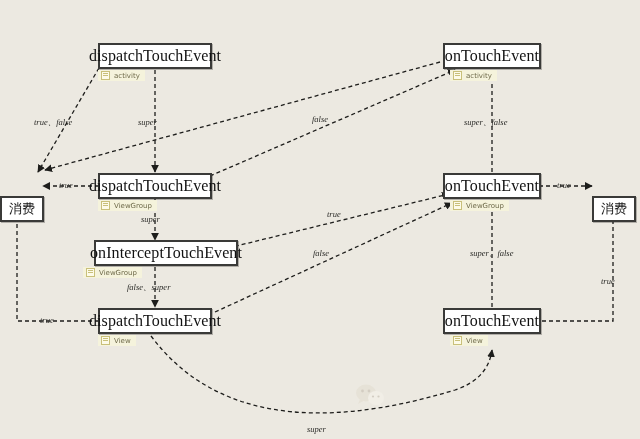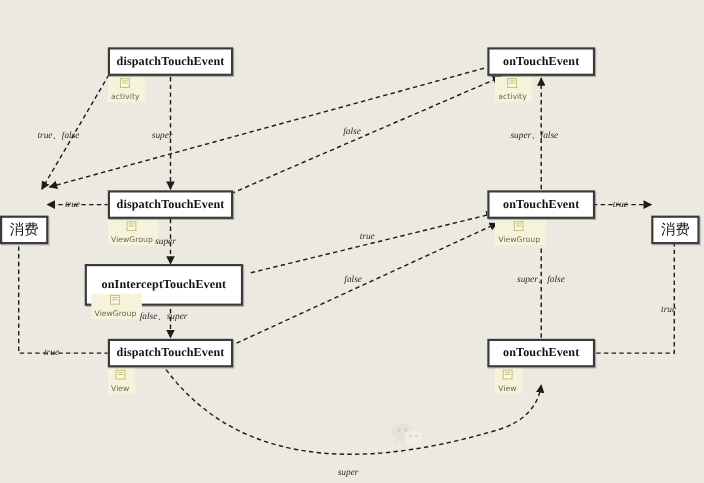--- a/index.html
+++ b/index.html
@@ -13,22 +13,22 @@
   #canvas{
     position:absolute;left:0;top:0;width:640px;height:439px;
   }
   .node{
     position:absolute;
     background:#ffffff;
     border:2px solid #3a3a38;
     box-shadow:1px 1px 0 rgba(0,0,0,0.25);
     display:flex;align-items:center;justify-content:center;
     font-family:"Liberation Serif", serif;
-    font-weight:bold;
-    font-size:11px;
+    font-weight:normal;
+    font-size:16px;
     color:#111;
     letter-spacing:0.1px;
     white-space:nowrap;
     box-sizing:border-box;
     z-index:5;
   }
   .node.cn{
     font-family:"DejaVu Sans", sans-serif;
     font-weight:normal;
     font-size:13px;
@@ -39,21 +39,20 @@
     background:#f5f3dc;
     display:flex;align-items:center;
     gap:4px;
     padding:1px 5px 1px 3px;
     font-family:"DejaVu Sans", sans-serif;
     font-size:7px;
     color:#6e6a4a;
     white-space:nowrap;
     z-index:6;
     box-sizing:border-box;
-    flex-direction:column;
   }
   .stereo .ico{
     width:7px;height:7px;
     border:1px solid #c9c07a;
     background:#fdfbe8;
     position:relative;
     flex:0 0 auto;
   }
   .stereo .ico:before{
     content:"";position:absolute;left:1px;top:1px;right:1px;
@@ -154,21 +153,21 @@
 </div>
 
 <div class="node" style="left:443px;top:173px;width:98px;height:26px;">
   <span>onTouchEvent</span>
 </div>
 <div class="stereo" style="left:450px;top:200px;">
   <span class="ico"></span>
   <span>ViewGroup</span>
 </div>
 
-<div class="node" style="left:77px;top:240px;width:144px;height:38px;text-align:right;">
+<div class="node" style="left:94px;top:240px;width:144px;height:26px;text-align:right;">
   <span>onInterceptTouchEvent</span>
 </div>
 <div class="stereo" style="left:83px;top:267px;">
   <span class="ico"></span>
   <span>ViewGroup</span>
 </div>
 
 <div class="node" style="left:98px;top:308px;width:114px;height:26px;">
   <span>dispatchTouchEvent</span>
 </div>

